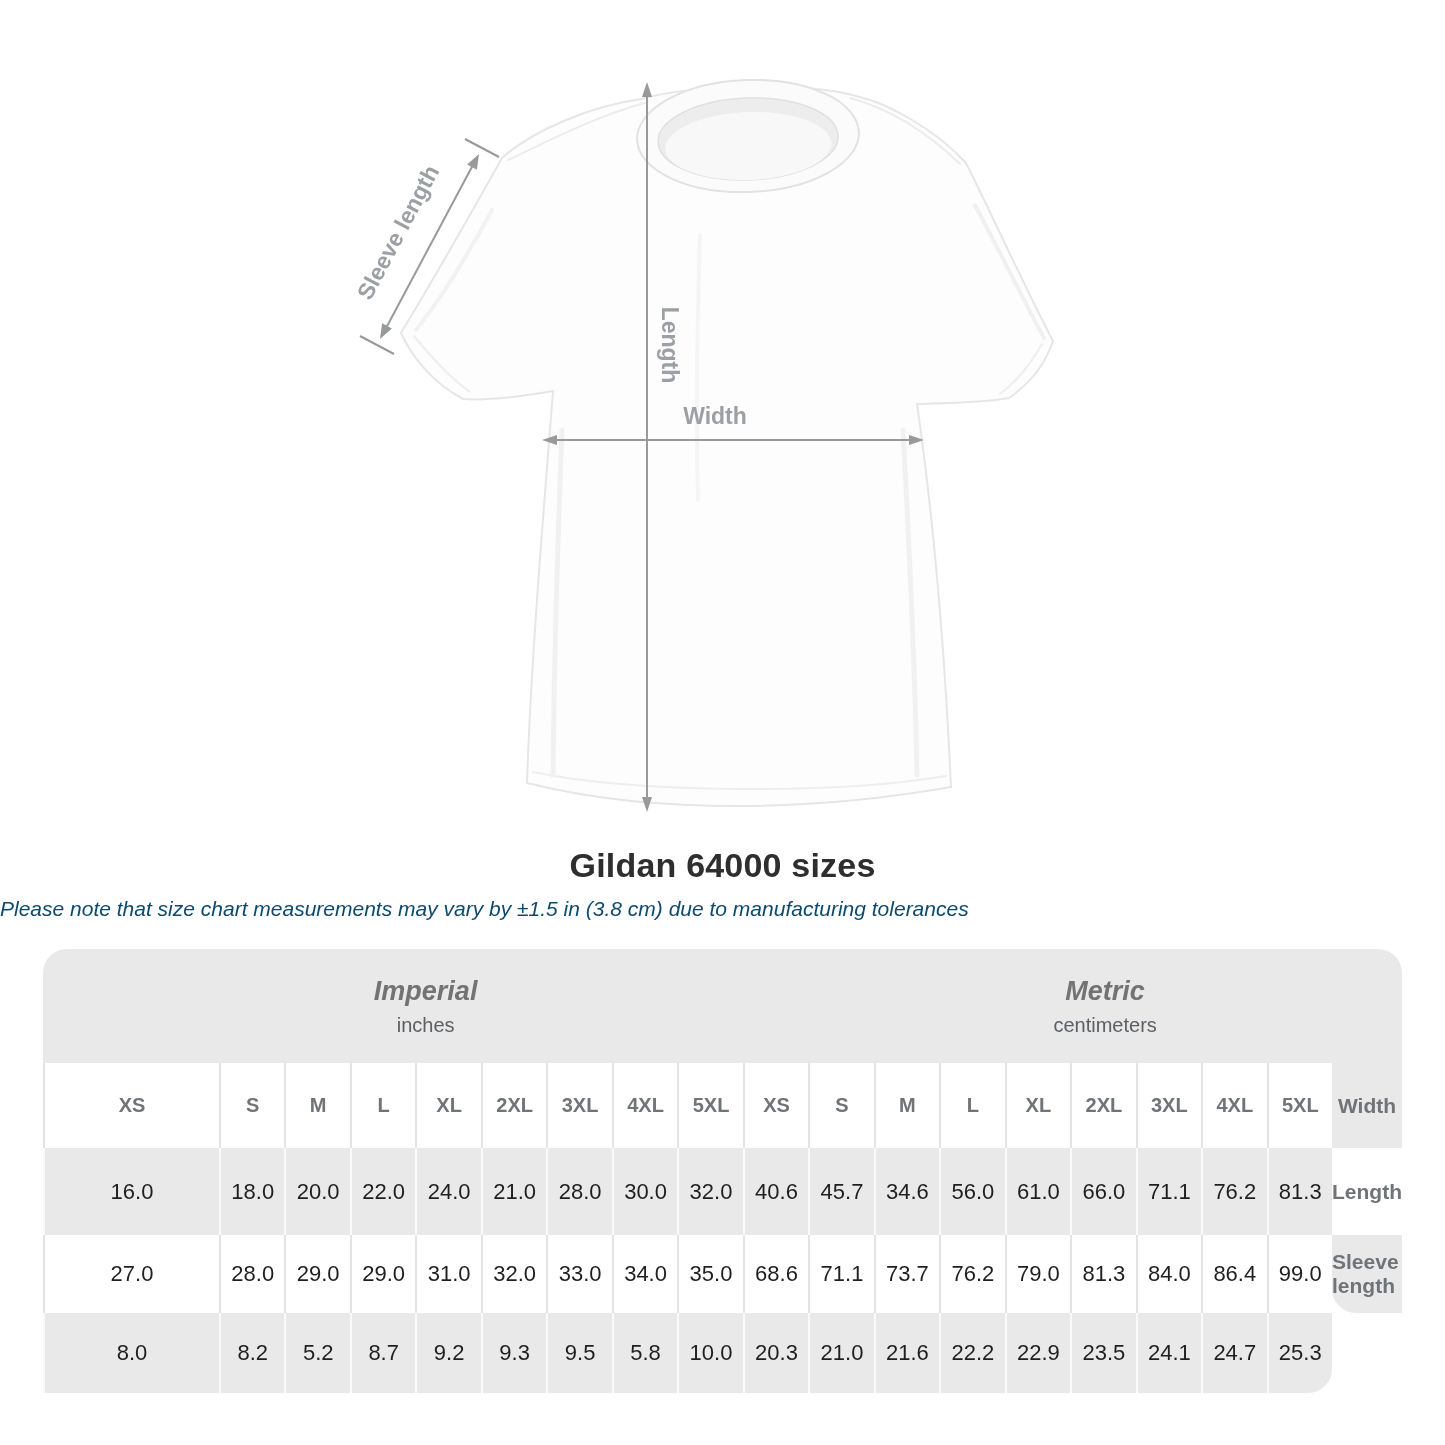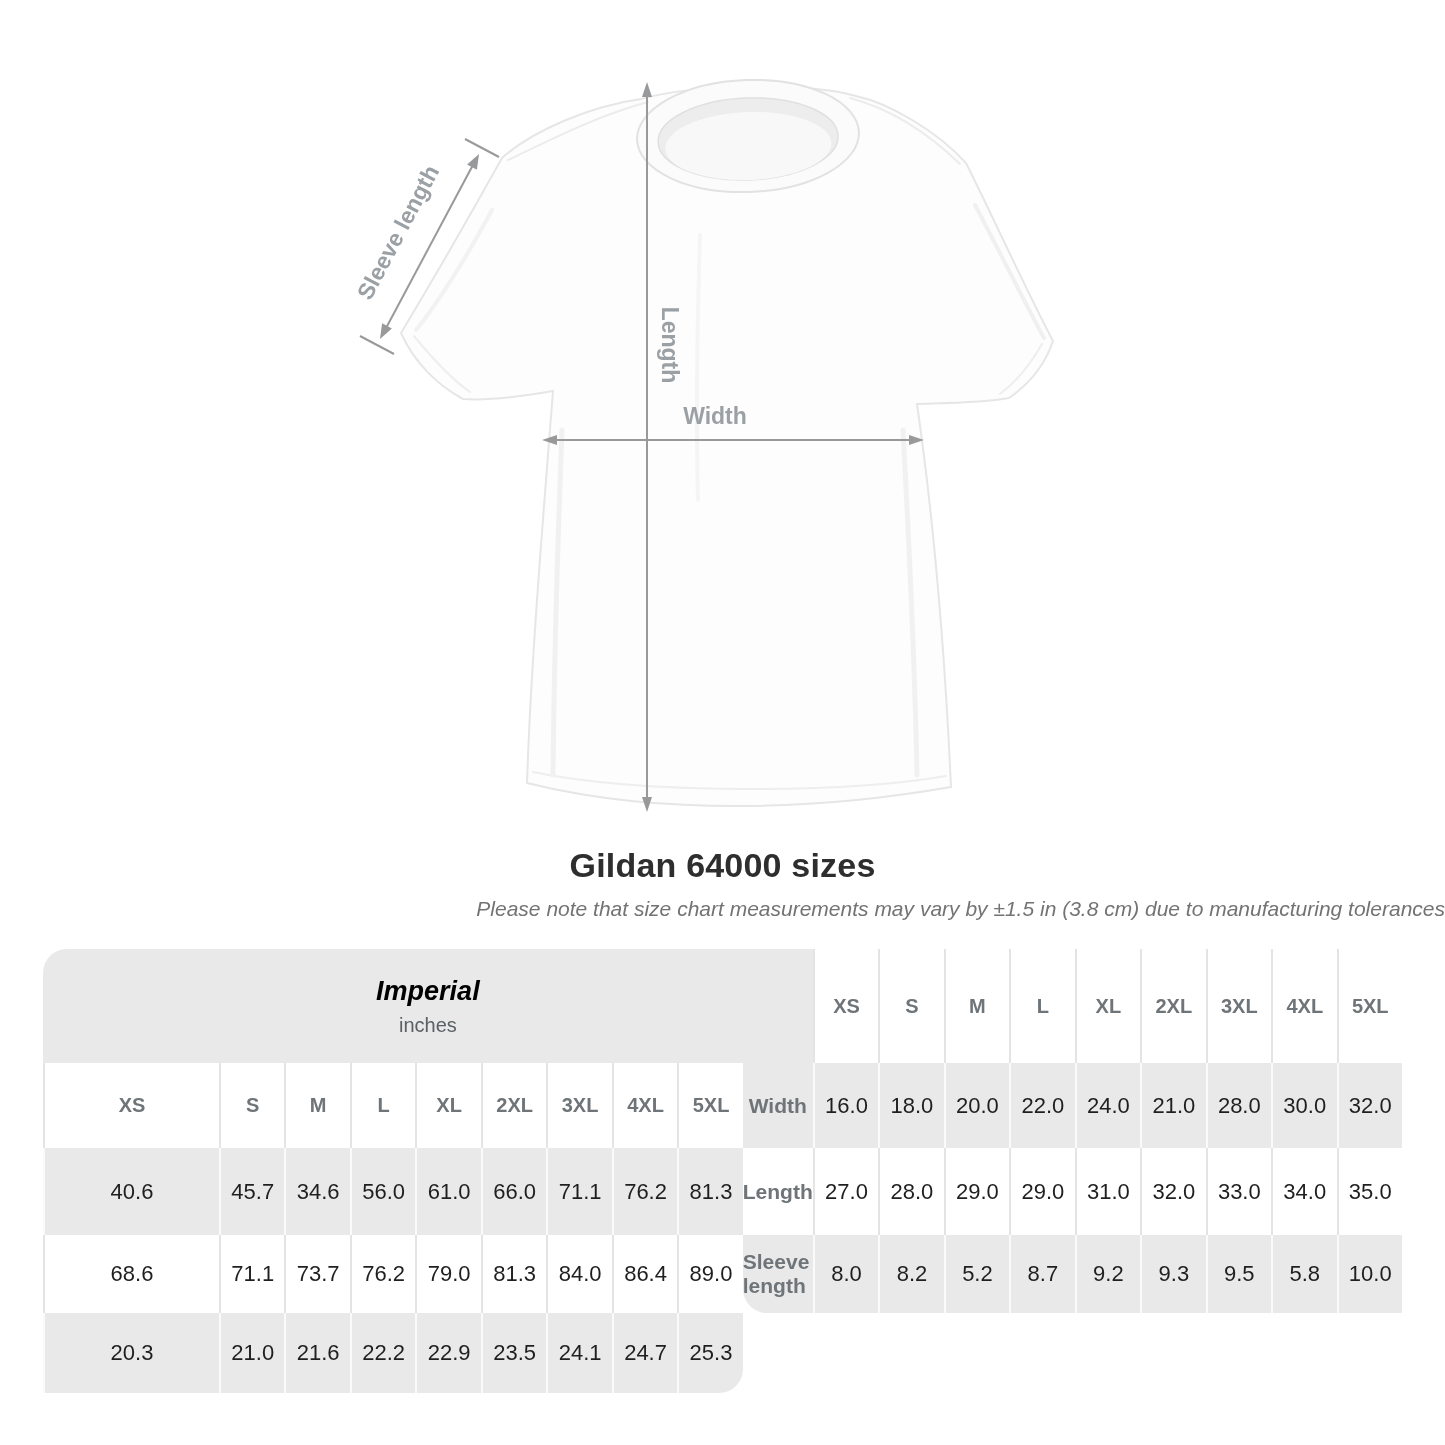--- a/index.html
+++ b/index.html
@@ -12,37 +12,37 @@
   }
   .shirt-svg{position:absolute;top:0;left:0;}
 
   .page-title{
     position:absolute;top:846px;left:0;width:100%;
     margin:0;text-align:center;
     font-size:34px;font-weight:bold;color:#2e2e2e;letter-spacing:0.2px;
   }
   .tolerance-note{
     position:absolute;top:897px;left:0;width:100%;
-    margin:0;text-align:right;
-    font-size:21px;font-style:italic;color:#737373;
+    margin:0;text-align:left;
+    font-size:21px;font-style:italic;color:#0c4a6e;
   }
 
   .size-grid{
     position:absolute;top:949px;left:43px;width:1359px;
     display:grid;
     grid-template-columns:176px repeat(18,1fr);
     grid-template-rows:114px 85px 87px 78px 80px;
   }
   .band{
     background:#e9e9e9;
     display:flex;flex-direction:column;justify-content:center;align-items:center;gap:7px;
   }
   .band.imp{grid-column:1 / span 10;grid-row:1;border-top-left-radius:24px;}
   .band.met{grid-column:11 / -1;grid-row:1;border-top-right-radius:24px;}
-  .band-title{font-size:27px;font-weight:bold;font-style:italic;color:#000000;}
+  .band-title{font-size:27px;font-weight:bold;font-style:italic;color:#737373;}
   .band-sub{font-size:20px;color:#5a6064;}
 
   .c{
     background:#ffffff;
     display:flex;align-items:center;justify-content:center;
     font-size:22px;color:#1f1f1f;
     border-left:2px solid #e4e4e4;
   }
   .c.first{border-left:none;}
   .c.gray{background:#e9e9e9;border-left-color:#fafafa;}
@@ -119,20 +119,24 @@
     </g>
   </svg>
 
   <h1 class="page-title">Gildan 64000 sizes</h1>
   <p class="tolerance-note">Please note that size chart measurements may vary by ±1.5 in (3.8 cm) due to manufacturing tolerances</p>
 
   <div class="size-grid">
     <div class="band imp">
       <div class="band-title">Imperial</div>
       <div class="band-sub">inches</div>
+    </div>
+    <div class="band met">
+      <div class="band-title">Metric</div>
+      <div class="band-sub">centimeters</div>
     </div>
 
       <div class="c hdr">XS</div>
       <div class="c hdr">S</div>
       <div class="c hdr">M</div>
       <div class="c hdr">L</div>
       <div class="c hdr">XL</div>
       <div class="c hdr">2XL</div>
       <div class="c hdr">3XL</div>
       <div class="c hdr">4XL</div>
@@ -176,21 +180,21 @@
       <div class="c val">34.0</div>
       <div class="c val">35.0</div>
       <div class="c val">68.6</div>
       <div class="c val">71.1</div>
       <div class="c val">73.7</div>
       <div class="c val">76.2</div>
       <div class="c val">79.0</div>
       <div class="c val">81.3</div>
       <div class="c val">84.0</div>
       <div class="c val">86.4</div>
-      <div class="c val">89.0</div>
+      <div class="c val">99.0</div>
       <div class="c lab first gray bl">Sleeve length</div>
       <div class="c val gray">8.0</div>
       <div class="c val gray">8.2</div>
       <div class="c val gray">5.2</div>
       <div class="c val gray">8.7</div>
       <div class="c val gray">9.2</div>
       <div class="c val gray">9.3</div>
       <div class="c val gray">9.5</div>
       <div class="c val gray">5.8</div>
       <div class="c val gray">10.0</div>

